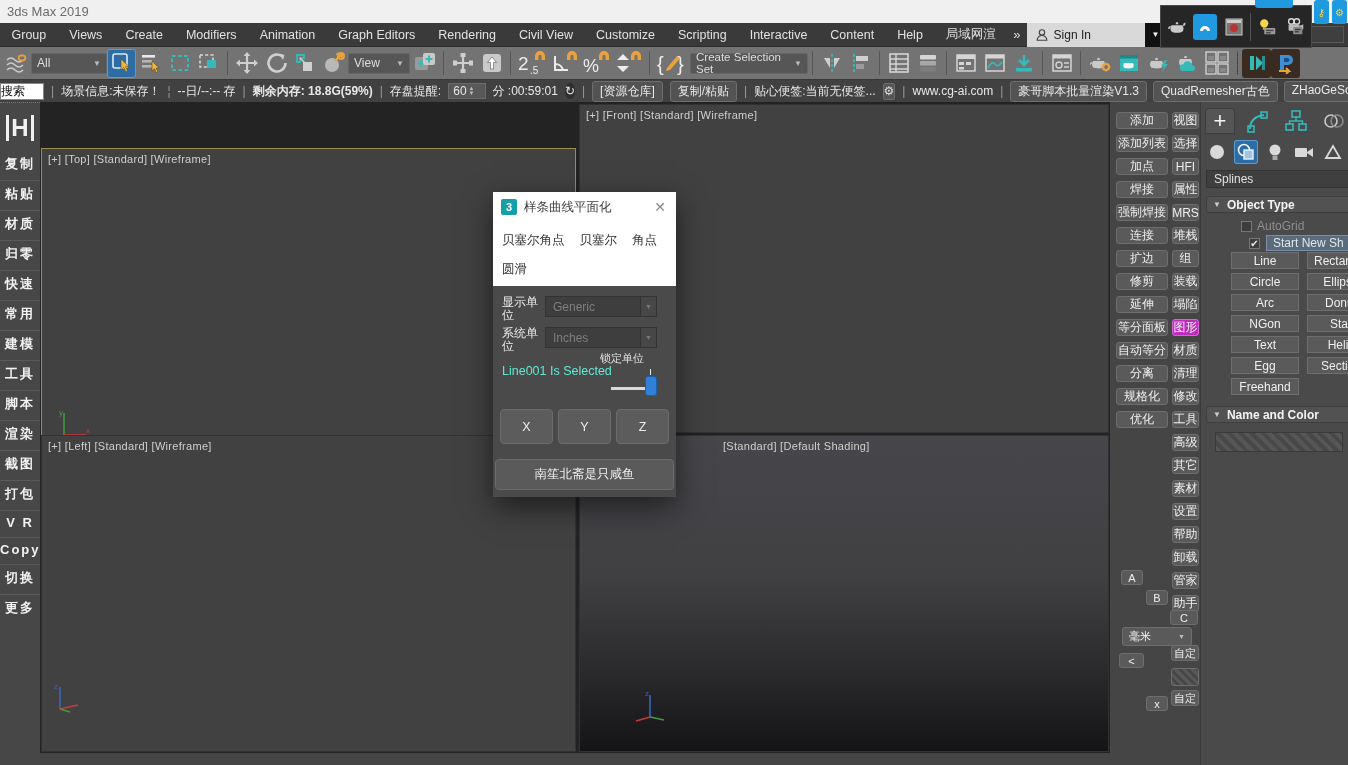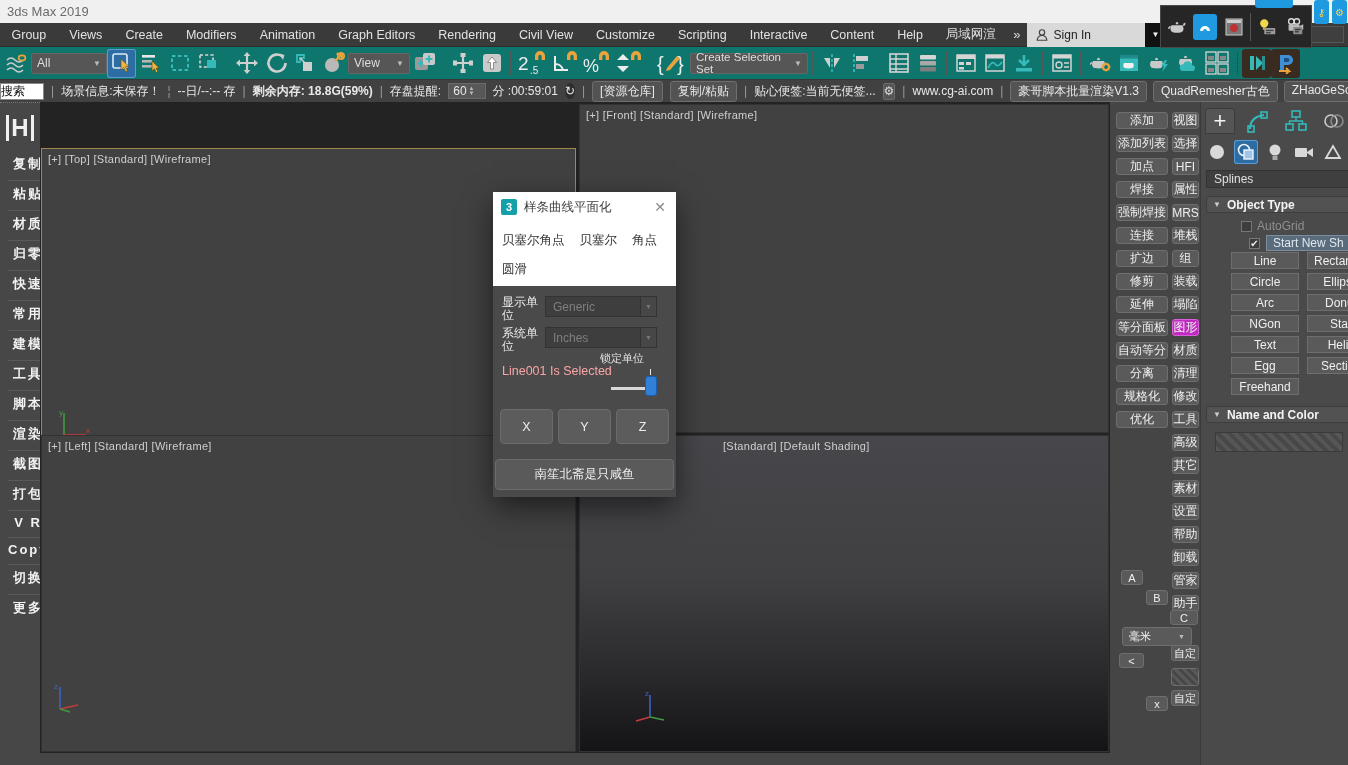--- a/index.html
+++ b/index.html
@@ -20,21 +20,21 @@
   #menubar { position:absolute; left:0; top:23px; width:1348px; height:24px; background:#3a3a3a; border-bottom:1px solid #2d2d2d; display:flex; align-items:center; }
   #menubar ul { display:flex; list-style:none; height:100%; align-items:center; }
   #menubar li { padding:0 11.5px; color:#e2e2e2; font-size:12.5px; height:100%; display:flex; align-items:center; cursor:default; }
   #menu-overflow { color:#ddd; font-size:13px; padding:0 6px; }
   #signin { display:flex; align-items:center; background:#d9d9d9; color:#222; height:24px; padding:0 8px; gap:5px; width:118px; }
   #signin-arrow { background:#111; color:#eee; height:24px; width:22px; display:flex; align-items:center; justify-content:center; font-size:8px; }
   #workspaces { display:flex; align-items:center; gap:6px; margin-left:10px; color:#c9c9c9; }
   #workspaces .box { background:#3f3f3f; border:1px solid #565656; width:92px; height:17px; color:#cfcfcf; padding:1px 5px; font-size:12px; }
 
   
-  #toolbar { position:absolute; left:0; top:47px; width:1348px; height:33px; background:#0f766e; border-bottom:1px solid #383838; display:flex; align-items:center; padding:0 2px; }
+  #toolbar { position:absolute; left:0; top:47px; width:1348px; height:33px; background:#737373; border-bottom:1px solid #383838; display:flex; align-items:center; padding:0 2px; }
   .tbtn { width:29px; height:29px; border-radius:3px; display:flex; align-items:center; justify-content:center; flex:0 0 auto; }
   .tbtn.active { background:#2d6da3; box-shadow:inset 0 0 0 1px #5b9bd5; }
   .tsep { width:1px; height:24px; background:#353535; border-right:1px solid #575757; margin:0 4px; flex:0 0 auto; }
   .combo { height:21px; background:#565656; border:1px solid #666; border-radius:2px; display:flex; align-items:center; justify-content:space-between; padding:0 5px; color:#ddd; font-size:12px; flex:0 0 auto; }
   .combo .arr { color:#bbb; font-size:8px; margin-left:6px; }
   .gi { color:#c9c9c9; }   
   .oi { color:#eaa33c; }
   svg { display:block; }
 
   
@@ -42,21 +42,21 @@
   #scriptbar .sep { color:#9a9a9a; }
   #search-box { width:44px; height:17px; background:#fff; color:#111; border:1px solid #888; font-size:12px; padding:0 0; flex:0 0 auto; }
   .sb-btn { background:#535353; border:1px solid #6e6e6e; border-radius:3px; padding:1px 7px; color:#e8e8e8; font-size:12px; flex:0 0 auto; }
   #gear-btn { background:#555; border:1px solid #6e6e6e; border-radius:2px; width:20px; height:17px; display:flex; align-items:center; justify-content:center; color:#ddd; }
   .spin { display:inline-flex; flex-direction:column; font-size:6px; color:#bbb; line-height:5px; margin:0 2px; }
   #reminder-val { background:#585858; border:1px solid #6a6a6a; padding:0 8px 0 4px; height:16px; display:inline-flex; align-items:center; }
 
   
   #sidebar { position:absolute; left:0; top:102px; width:40px; height:663px; background:#474747; border-top:1px dotted #777; display:flex; flex-direction:column; align-items:center; }
   #sidebar-logo { margin:12px 0 10px; color:#f0f0f0; font-weight:bold; font-size:24px; border:3px solid #f0f0f0; border-top:none; border-bottom:none; padding:0 2px; line-height:26px; }
-  .sb-item { color:#f2f2f2; font-weight:bold; font-size:13px; letter-spacing:2px; padding:4px 0 3px; text-align:center; width:100%;margin-left:8px; }
+  .sb-item { color:#f2f2f2; font-weight:bold; font-size:13px; letter-spacing:2px; padding:4px 0 3px; text-align:center; width:100%; }
   .sb-item + .sb-item { border-top:1px solid #5a5a5a; margin-top:4px; }
 
   
   #viewports { position:absolute; left:40px; top:102px; width:1070px; height:651px; background:#232323; }
   .vp { position:absolute; background:#414141; }
   .vp-label { position:absolute; left:6px; top:4px; color:#cfcfcf; font-size:11px; letter-spacing:.3px; }
   #vp-tl { left:1px; top:2px; width:535px; height:329px; border:1px solid #9d8a4f;margin-top:44px; }
   #vp-tr { left:539px; top:2px; width:530px; height:329px; border:1px solid #323232; }
   #vp-bl { left:1px; top:333px; width:535px; height:317px; border:1px solid #323232; }
   #vp-br { left:539px; top:333px; width:530px; height:317px; border:1px solid #323232;
@@ -99,21 +99,21 @@
   #dlg-title { height:30px; background:#fff; display:flex; align-items:center; padding:0 8px; gap:7px; }
   #dlg-icon { width:16px; height:16px; background:#13a0a8; color:#fff; font-weight:bold; font-size:11px; display:flex; align-items:center; justify-content:center; border-radius:2px; }
   #dlg-title .txt { color:#3c3c3c; font-size:12.5px; flex:1; }
   #dlg-close { color:#8a8a8a; font-size:14px; padding:0 2px; }
   #dlg-menu { background:#fff; padding:2px 9px 8px; display:flex; flex-wrap:wrap; column-gap:15px; row-gap:4px; }
   #dlg-menu span { color:#333; font-size:12.5px;margin-top:8px; }
   #dlg-body { position:relative; height:231px; }
   .dlg-lbl { position:absolute; color:#ececec; font-size:12px; width:40px; line-height:13px; }
   .dlg-dd { position:absolute; width:112px; height:21px; background:#3e3e3e; border:1px solid #333; color:#7f7f7f; font-size:12px; display:flex; align-items:center; justify-content:space-between; padding:0 0 0 7px; }
   .dlg-dd .db { width:16px; height:100%; background:#474747; border-left:1px solid #333; display:flex; align-items:center; justify-content:center; color:#777; font-size:7px; }
-  #dlg-status { position:absolute; left:9px; top:78px; color:#fca5a5; font-size:12.5px; }
+  #dlg-status { position:absolute; left:9px; top:78px; color:#5eead4; font-size:12.5px; }
   #dlg-lock { position:absolute; left:107px; top:65px; color:#e6e6e6; font-size:11px; }
   #dlg-slider-track { position:absolute; left:118px; top:101px; width:42px; height:3px; background:#d8d8d8; }
   #dlg-slider-handle { position:absolute; left:152px; top:90px; width:12px; height:20px; background:#2f80d6; border-radius:3px; border:1px solid #1c5fae; }
   #dlg-slider-tick { position:absolute; left:157px; top:83px; width:1px; height:6px; background:#e8e8e8; }
   #dlg-axes { position:absolute; left:7px; top:123px; display:flex; gap:5px; }
   .dlg-axis { width:53px; height:35px; background:#5c5c5c; border:1px solid #6b6b6b; border-radius:4px; color:#eee; font-size:12.5px; display:flex; align-items:center; justify-content:center; }
   #dlg-action { position:absolute; left:2px; top:173px; width:179px; height:31px; background:#5a5a5a; border:1px solid #6b6b6b; border-radius:4px; color:#f0f0f0; font-size:12.5px; display:flex; align-items:center; justify-content:center; }
 </style>
 </head>
 <body>

